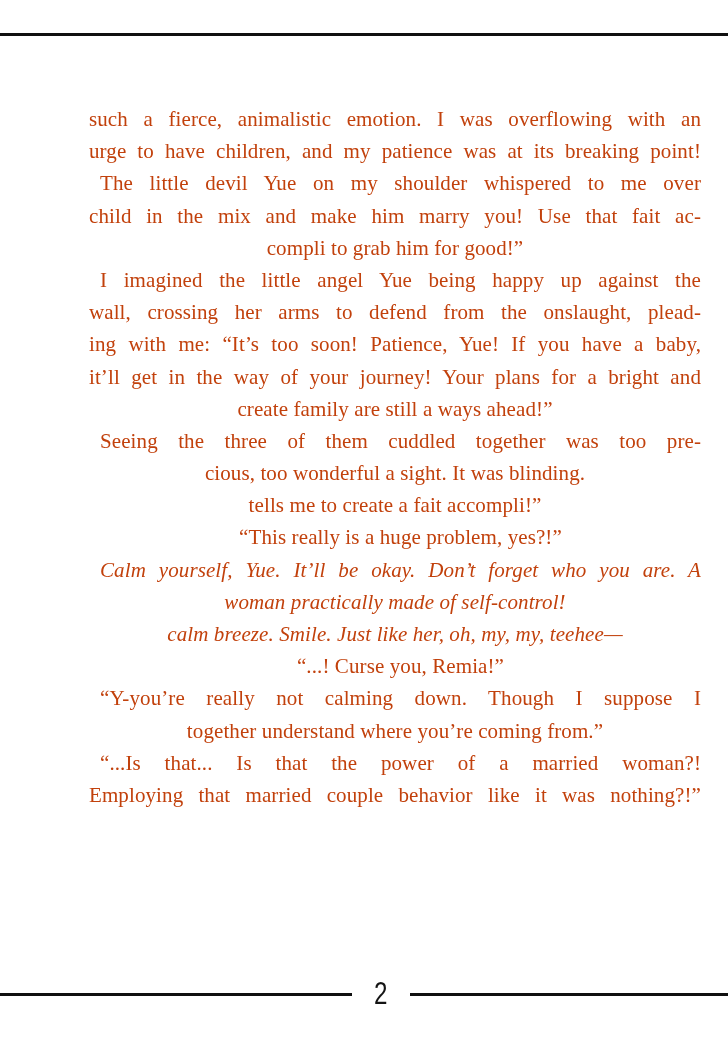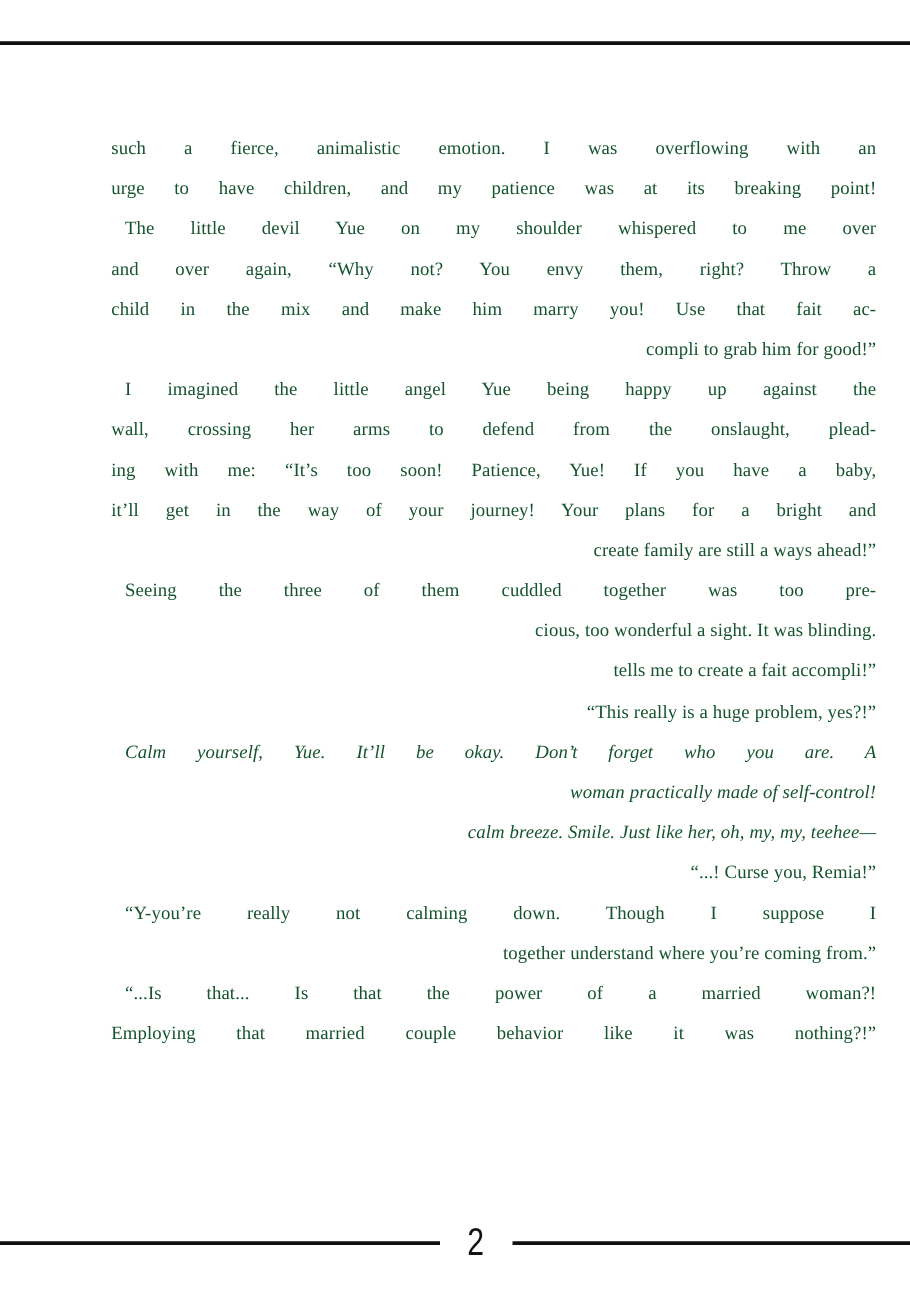--- a/index.html
+++ b/index.html
@@ -13,29 +13,29 @@
   .top-rule {
     position: absolute;
     left: 0; top: 33px;
     width: 728px; height: 3px;
     background: #101010;
   }
   .text-block {
     position: absolute;
     left: 89px; top: 103px;
     width: 612px;
-    font-size: 15px;
-    color: #14532d;
+    font-size: 21px;
+    color: #c2410c;
     letter-spacing: 0.1px;
   }
   .line {
     display: block;
     height: 32.2px;
     line-height: 32.2px;
-    text-align: right;
+    text-align: center;
     white-space: normal;
   }
   .line.just {
     text-align: justify;
     text-justify: inter-word;
     text-align-last: justify;
   }
   .line.indent { padding-left: 11px; }
   .line.italic, .seg-italic { font-style: italic; }
   .footer {
@@ -64,21 +64,20 @@
 </head>
 <body>
 
 <div class="page">
   <div class="top-rule"></div>
 
   <main class="text-block" id="text-block">
       <div class="line just">such a fierce, animalistic emotion. I was overflowing with an</div>
       <div class="line just">urge to have children, and my patience was at its breaking point!</div>
       <div class="line just indent">The little devil Yue on my shoulder whispered to me over</div>
-      <div class="line just">and over again, “Why not? You envy them, right? Throw a</div>
       <div class="line just">child in the mix and make him marry you! Use that fait ac-</div>
       <div class="line">compli to grab him for good!”</div>
       <div class="line just indent">I imagined the little angel Yue being happy up against the</div>
       <div class="line just">wall, crossing her arms to defend from the onslaught, plead-</div>
       <div class="line just">ing with me: “It’s too soon! Patience, Yue! If you have a baby,</div>
       <div class="line just">it’ll get in the way of your journey! Your plans for a bright and</div>
       <div class="line">create family are still a ways ahead!”</div>
       <div class="line just indent">Seeing the three of them cuddled together was too pre-</div>
       <div class="line">cious, too wonderful a sight. It was blinding.</div>
       <div class="line">tells me to create a fait accompli!”</div>

